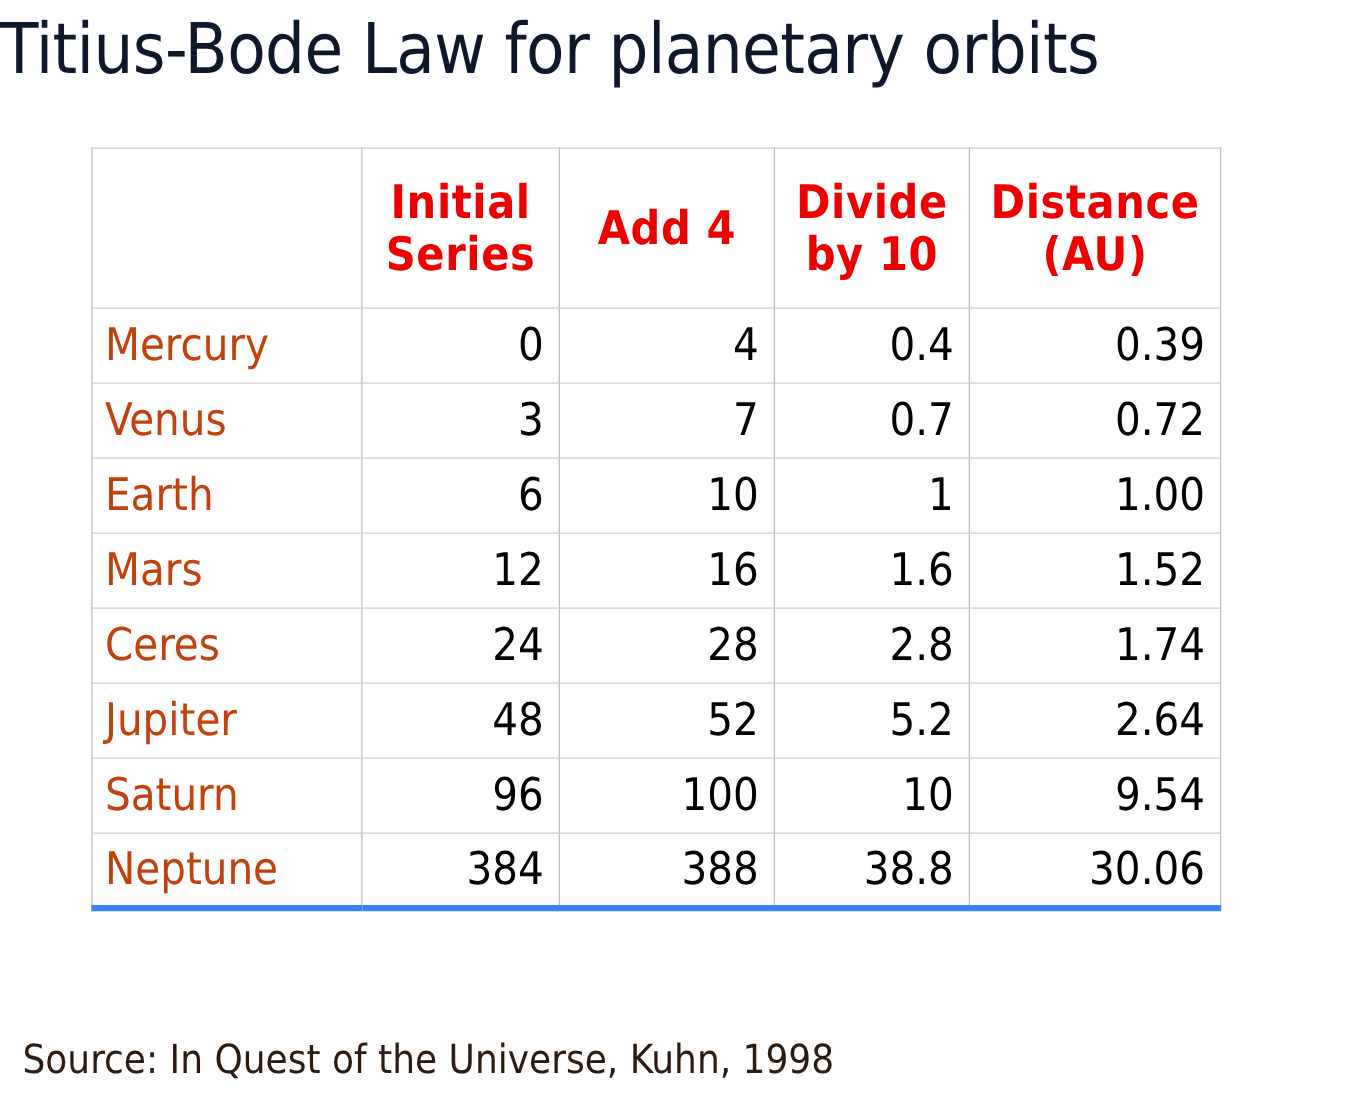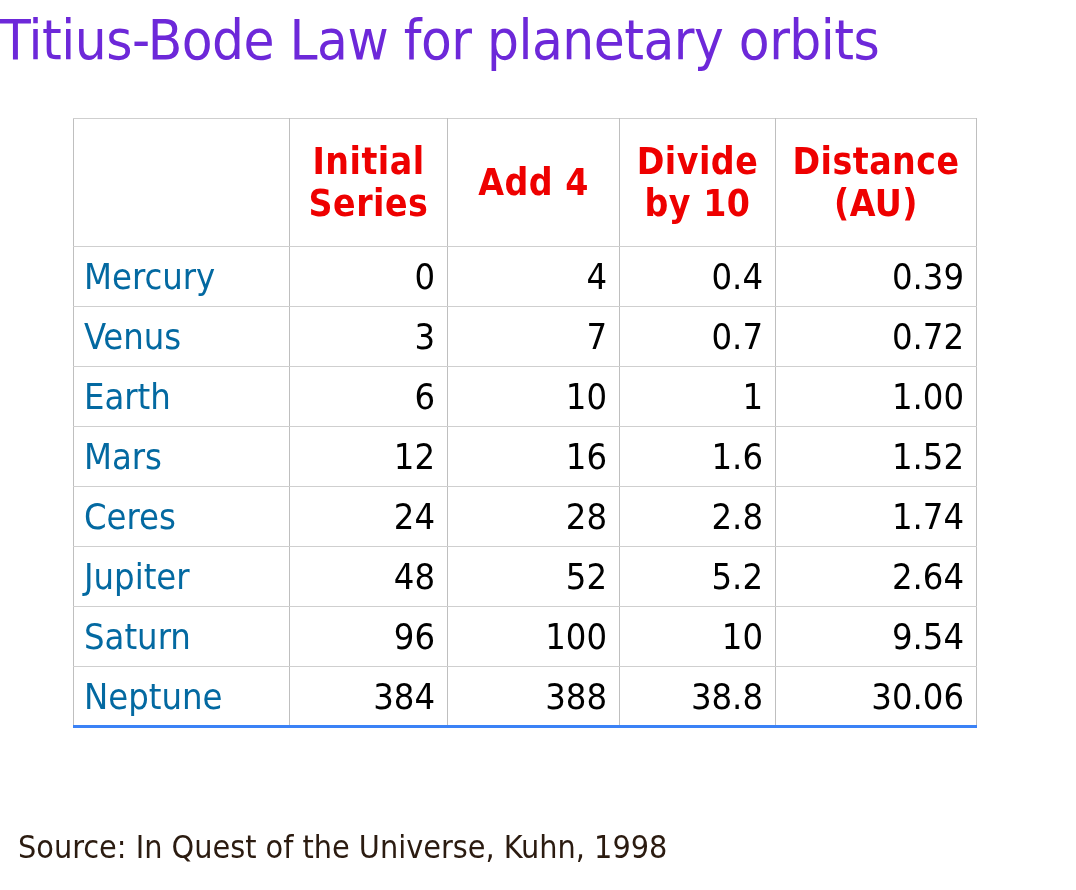--- a/index.html
+++ b/index.html
@@ -15,21 +15,21 @@
     position: relative;
   }
 
   
   #slide-title {
     position: absolute;
     left: 0;
     top: 8px;
     width: 852px;
     text-align: center;
-    color: #6d28d9;
+    color: #0f172a;
     font-family: "DejaVu Sans Condensed", "DejaVu Sans", sans-serif;
     font-size: 56px;
     font-weight: 400;
     letter-spacing: -0.5px;
     line-height: 1.15;
     white-space: nowrap;
   }
 
   
   #data-table-wrap {
@@ -75,38 +75,38 @@
     letter-spacing: 0.5px;
   }
   thead th.blank-head {
     text-align: left;
   }
   thead th .hd-line { display: block; }
 
   
   tbody tr { height: 60px; }
   tbody td.cell-name {
-    color: #0369a1;
+    color: #c2410c;
     font-size: 36px;
     font-weight: 400;
     text-align: left;
     letter-spacing: 0px;
     padding-left: 10px;
     white-space: nowrap;
   }
   tbody td.cell-num {
     color: #000000;
     font-size: 36px;
     font-weight: 400;
     text-align: right;
     padding-right: 12px;
     white-space: nowrap;
   }
   tbody tr:last-child td {
-    border-bottom: 3px solid #3b82f6;
+    border-bottom: 5px solid #3b82f6;
   }
 
   
   #source-line {
     position: absolute;
     left: 18px;
     top: 828px;
     color: #2B1B10;
     font-family: "DejaVu Sans Condensed", "DejaVu Sans", sans-serif;
     font-size: 32px;

